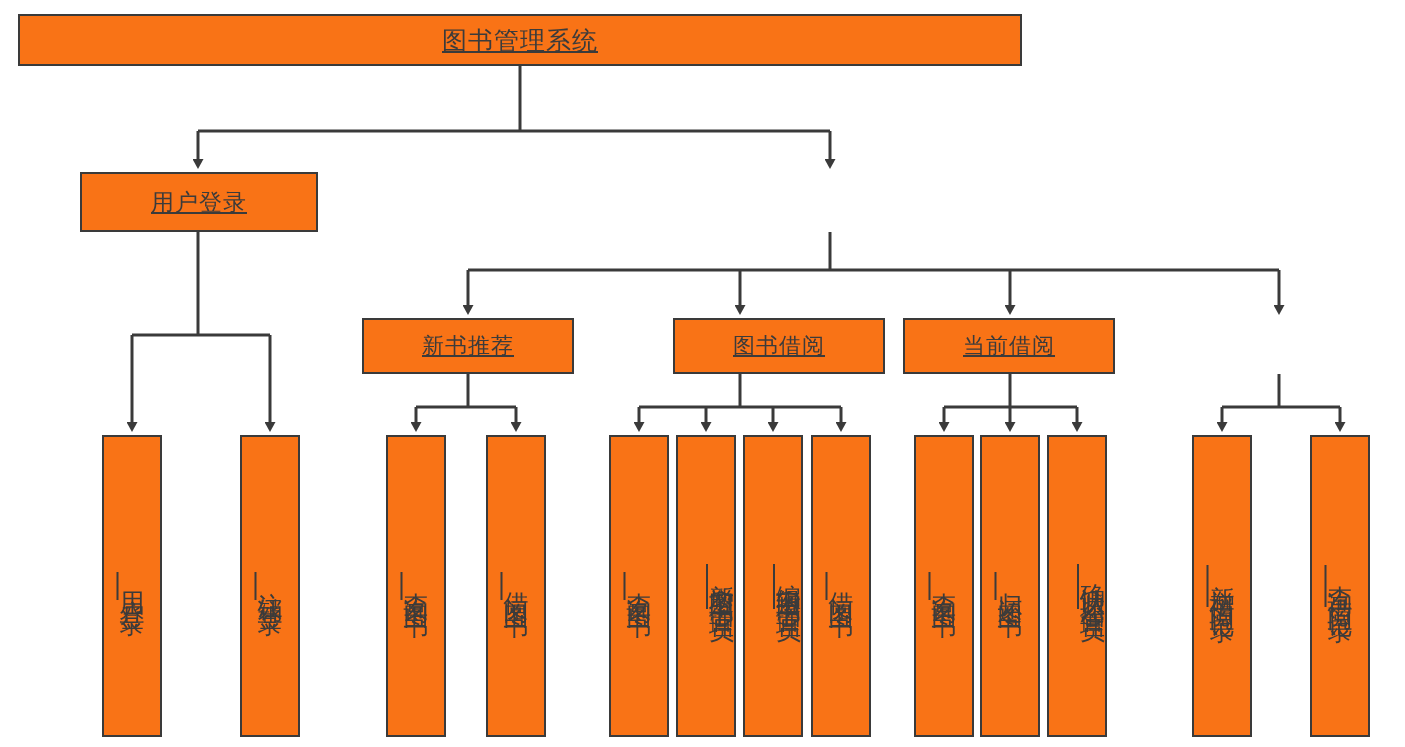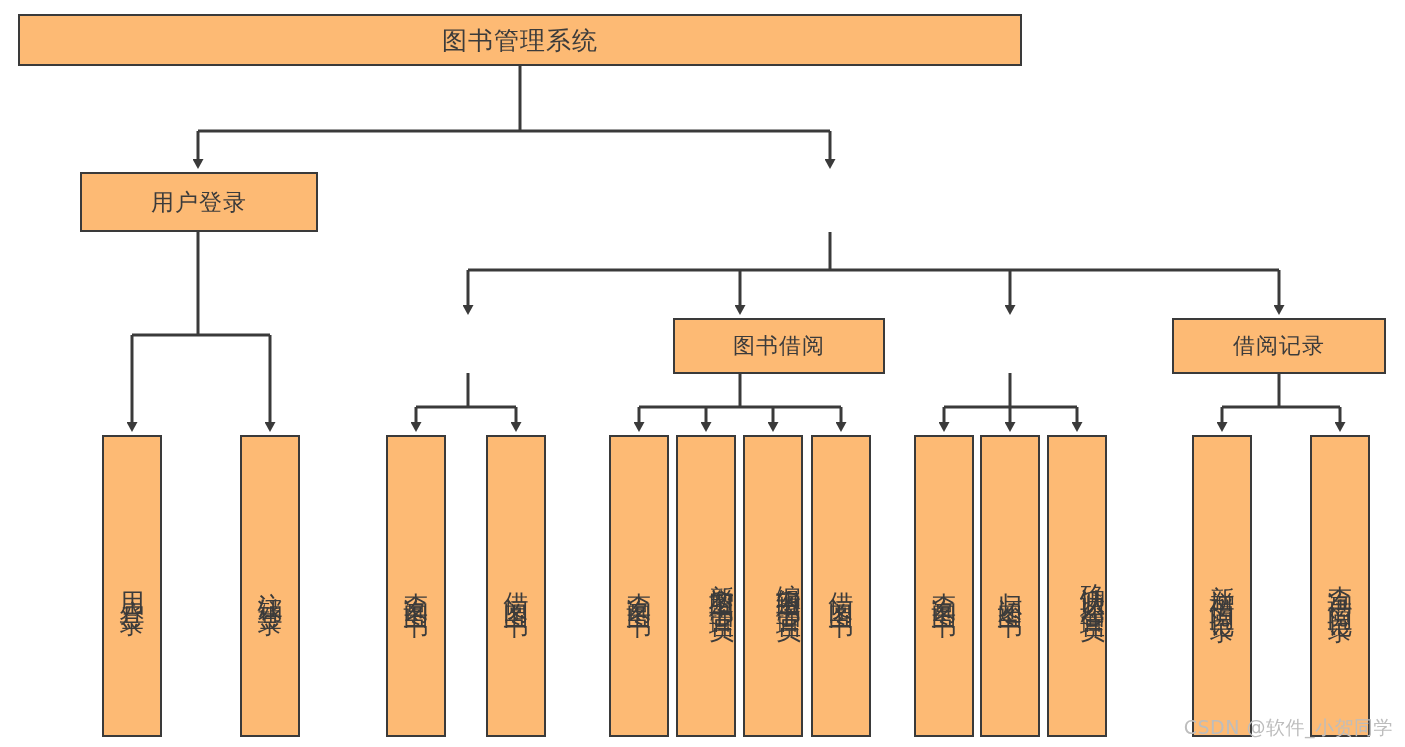--- a/index.html
+++ b/index.html
@@ -21,26 +21,27 @@
     position: absolute;
     left: 0;
     top: 0;
     width: 1405px;
     height: 747px;
   }
   .node {
     position: absolute;
     box-sizing: border-box;
     border: 2.5px solid #3a3a3a;
-    background: #fdba74;
+    background: #f97316;
     display: flex;
     align-items: center;
     justify-content: center;
     color: #3b3b3b;
     z-index: 2;
+    text-decoration: underline;
   }
   .node.root {
     font-size: 25px;
     letter-spacing: 1px;
   }
   .node.level1 {
     font-size: 23px;
     letter-spacing: 1px;
   }
   .node.level2 {
@@ -126,25 +127,26 @@
       <path d="M1222,407 L1222,423" marker-end="url(#arrow)"></path>
       <path d="M1340,407 L1340,423" marker-end="url(#arrow)"></path>
     </g>
   </svg>
 
   <div class="node root" style="left:18px; top:14px; width:1004px; height:52px;">图书管理系统</div>
 
   <div class="node level1" style="left:80px; top:172px; width:238px; height:60px;">用户登录</div>
 
 
+  <div class="node level2" style="left:362px; top:318px; width:212px; height:56px;">新书推荐</div>
 
   <div class="node level2" style="left:633px; top:318px; width:212px; height:56px;margin-left:40px;">图书借阅</div>
 
+  <div class="node level2" style="left:903px; top:318px; width:212px; height:56px;">当前借阅</div>
 
-  <div class="node level2" style="left:1172px; top:318px; width:214px; height:56px;">借阅记录</div>
 
   <div class="node leaf" style="left:102px; top:435px; width:60px; height:302px;">用户登录</div>
 
   <div class="node leaf" style="left:240px; top:435px; width:60px; height:302px;">注销登录</div>
 
   <div class="node leaf" style="left:386px; top:435px; width:60px; height:302px;">查询图书</div>
 
   <div class="node leaf" style="left:486px; top:435px; width:60px; height:302px;">借阅图书</div>
 
   <div class="node leaf" style="left:609px; top:435px; width:60px; height:302px;">查询图书</div>
@@ -158,15 +160,14 @@
   <div class="node leaf" style="left:914px; top:435px; width:60px; height:302px;">查询图书</div>
 
   <div class="node leaf" style="left:980px; top:435px; width:60px; height:302px;">归还图书</div>
 
   <div class="node leaf tall" style="left:1047px; top:435px; width:60px; height:302px;">确认归还（管理员）</div>
 
   <div class="node leaf" style="left:1192px; top:435px; width:60px; height:302px;">新增借阅记录</div>
 
   <div class="node leaf" style="left:1310px; top:435px; width:60px; height:302px;">查询借阅记录</div>
 
-  <div id="watermark">CSDN @软件_小贺同学</div>
 
 </div>
 
 </body></html>

